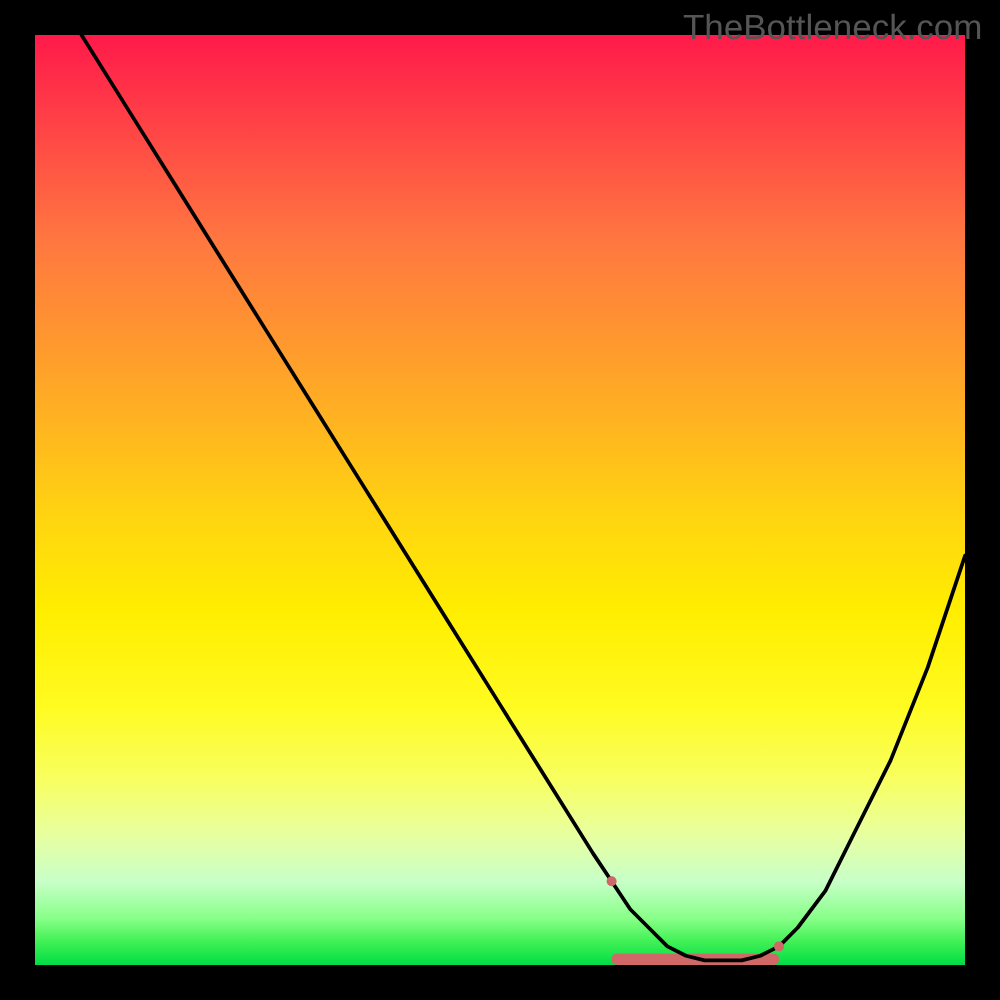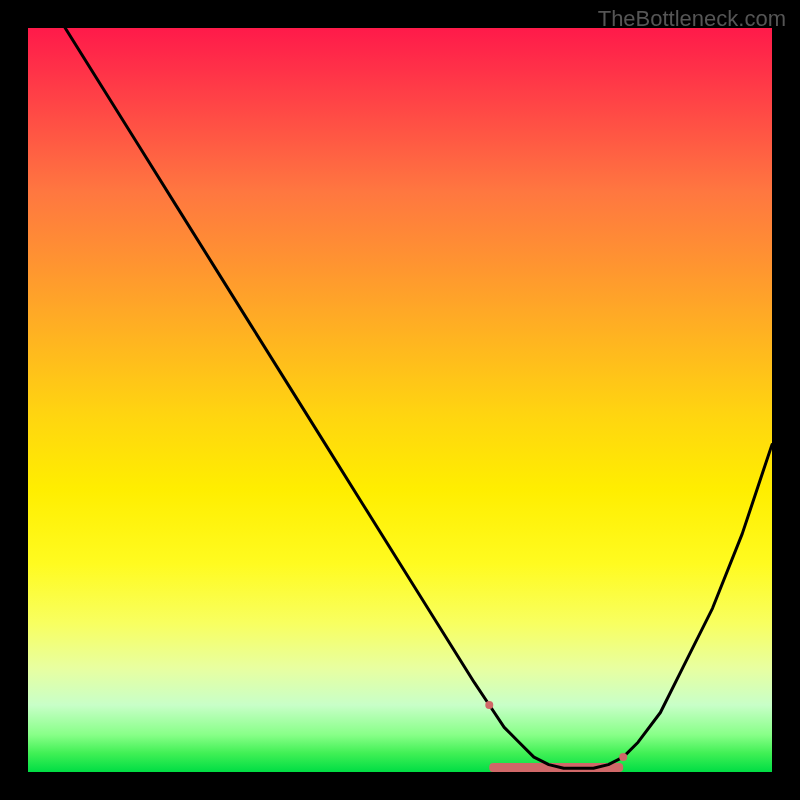--- a/index.html
+++ b/index.html
@@ -8,21 +8,21 @@
     height: 800px;
     background: #000;
     position: relative;
     font-family: Arial, sans-serif;
   }
   .watermark {
     position: absolute;
     top: 6px;
     right: 14px;
     color: #555;
-    font-size: 22px;
+    font-size: 28px;
     font-weight: 500;
     z-index: 10;
   }
   .plot-area {
     position: absolute;
     left: 28px;
     top: 28px;
     width: 744px;
     height: 744px;
     overflow: hidden;

